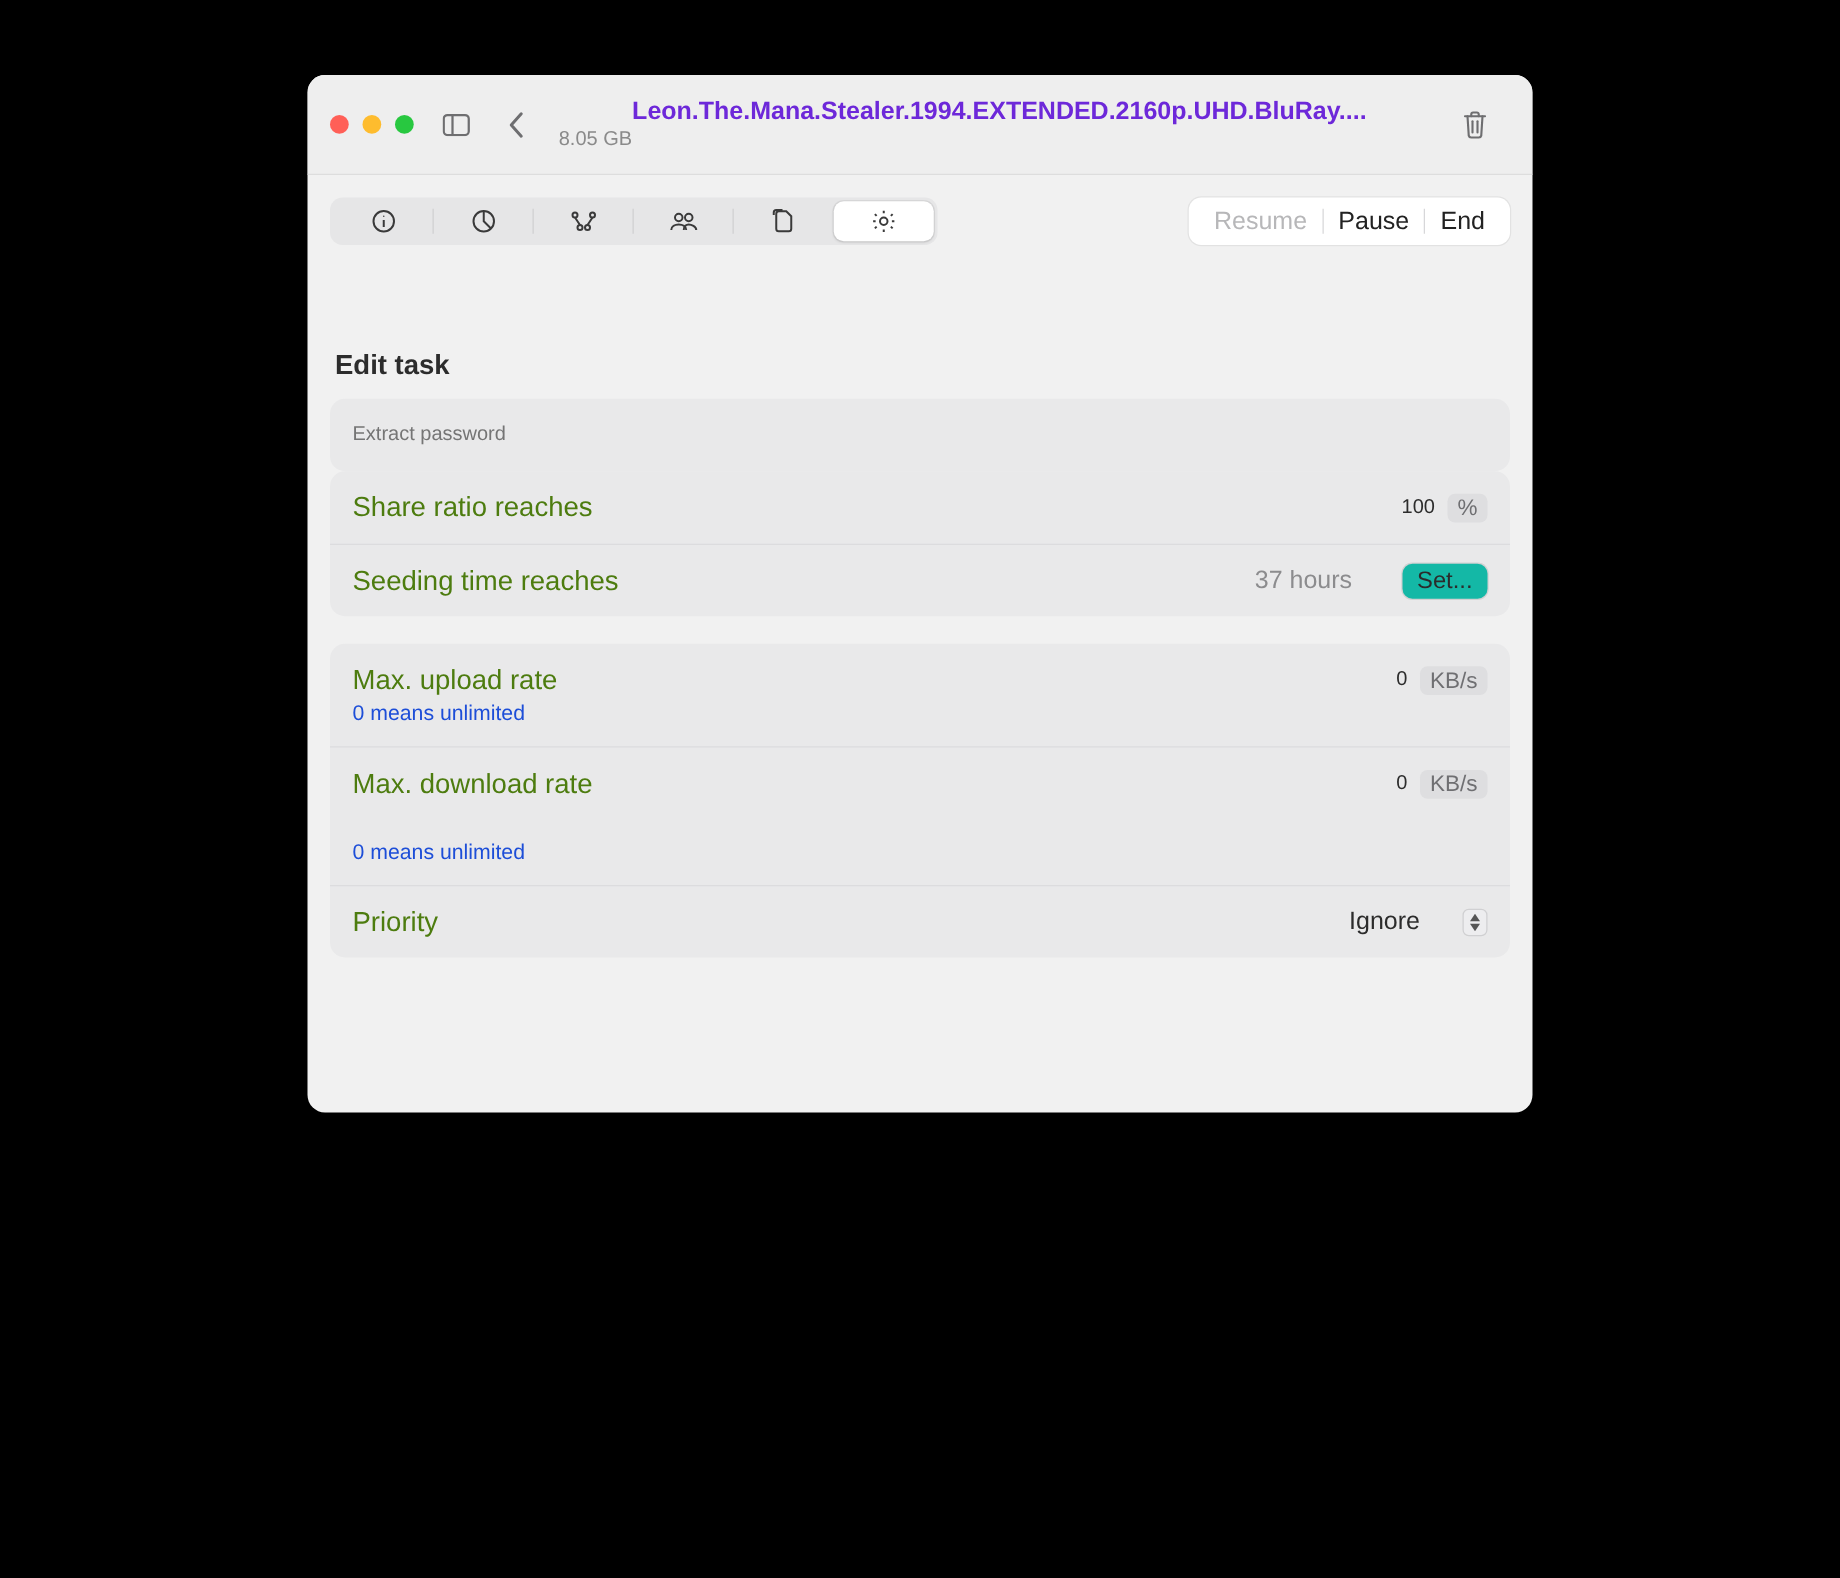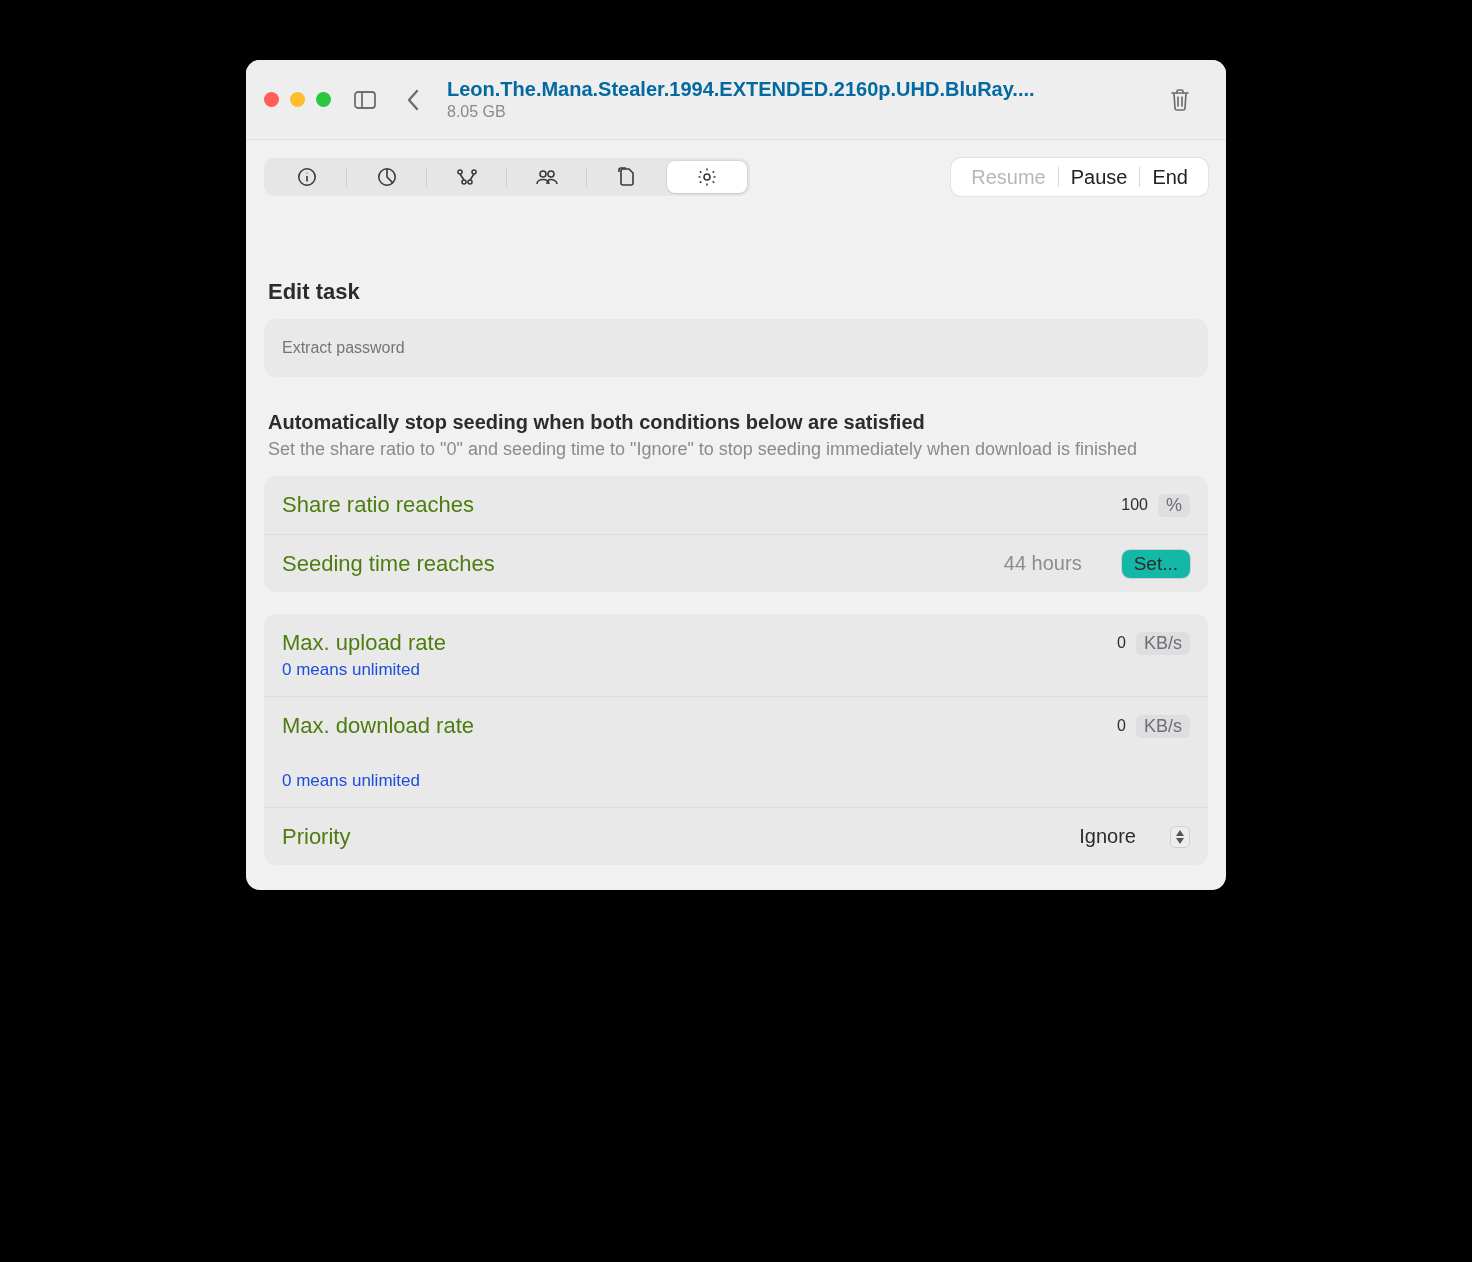--- a/index.html
+++ b/index.html
@@ -36,22 +36,22 @@
 .tl.red { background: #ff5f57; }
 .tl.yellow { background: #febc2e; }
 .tl.green { background: #28c840; }
 .tb-icon {
   width: 28px; height: 28px; display:flex; align-items:center; justify-content:center;
   margin-right: 14px; color: #555;
 }
 .tb-back { margin-left: 6px; margin-right: 20px; color:#555; }
 .title-block { flex: 1; min-width: 0; }
 .title-main {
-  font-size: 20px; font-weight: 700; color: #0369a1;
-  white-space: nowrap; overflow: hidden; text-overflow: ellipsis;
+  font-size: 20px; font-weight: 700; color: #6d28d9;
+  white-space: nowrap; overflow: hidden; text-overflow: ellipsis; text-align: center;
 }
 .title-sub { font-size: 16px; color: #8a8a8a; margin-top: 2px; }
 .trash { margin-left: 14px; color:#6a6a6a; }
 
 .toolbar-row {
   display:flex; align-items:center; padding: 18px 18px 28px 18px; gap: 28px;
 }
 .seg-tabs {
   display:flex; align-items:center; background:#e6e6e7;
   border-radius: 10px; padding: 3px;
@@ -223,36 +223,32 @@
   <div class="content">
 
     <div class="section-title">Edit task</div>
 
     <div class="card">
       <div class="field-row">
         <input class="field-label muted" style="border: none; background: transparent; font: inherit; outline: none; width: 100%; color: rgb(44, 44, 44);" placeholder="Extract password">
       </div>
     </div>
 
-    <div class="section-head">
-      <div class="h">Automatically stop seeding when both conditions below are satisfied</div>
-      <div class="sub">Set the share ratio to "0" and seeding time to "Ignore" to stop seeding immediately when download is finished</div>
-    </div>
 
     <div class="card">
       <div class="field-row">
         <span class="field-label">Share ratio reaches</span>
         <span class="spacer"></span>
         <input class="val-num" value="100" style="">
         <span class="unit-chip">%</span>
       </div>
       <div class="field-row">
         <span class="field-label">Seeding time reaches</span>
         <span class="spacer"></span>
-        <span class="val-muted">44 hours</span>
+        <span class="val-muted">37 hours</span>
         <span class="set-btn">Set...</span>
       </div>
     </div>
 
     <div style="height:22px"></div>
 
     <div class="card">
       <div class="field-row tall">
         <div class="line1">
           <span class="field-label">Max. upload rate</span>

